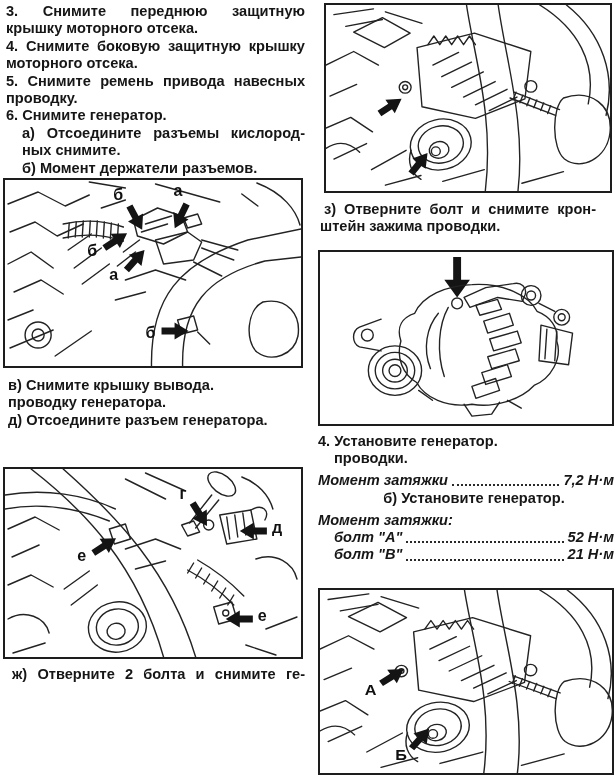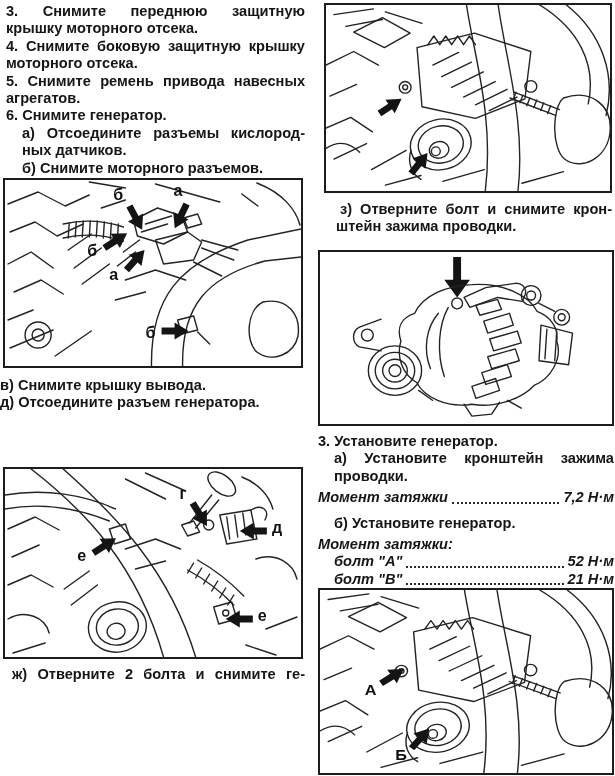--- a/index.html
+++ b/index.html
@@ -8,21 +8,21 @@
     font-family:"Liberation Sans",sans-serif;font-weight:600;color:#161616;
     overflow:hidden;
   }
   .tb{position:absolute;}
   .tl{font-size:14.6px;line-height:17.4px;}
   .j{text-align:justify;text-align-last:justify;}
   .ind{padding-left:16px;}
   .it{font-style:italic;}
   .trow{display:flex;align-items:baseline;font-style:italic;font-size:14.6px;line-height:17.4px;}
   .trow .lead{flex:1;border-bottom:2.2px dotted #2a2a2a;margin:0 4px 3px;align-self:flex-end;}
-  .mt1{margin-top:4px;font-style:italic;} .mt2{margin-top:8px;}
+  .mt1{margin-top:4px;font-style:italic;} .mt2{margin-top:1px;text-align:center;}
   .fig{position:absolute;border:2.2px solid #1d1d1d;background:#fff;box-sizing:border-box;}
   .fig svg{display:block;width:100%;height:100%;}
   .ln{fill:none;stroke:#232323;stroke-width:1.4;stroke-linejoin:round;stroke-linecap:round;}
   .lbl{font-family:"Liberation Sans",sans-serif;font-weight:bold;font-size:16px;fill:#101010;}
   .arr{fill:#141414;stroke:none;}
 </style>
 </head>
 <body>
 
 <svg width="0" height="0" style="position:absolute" aria-hidden="true">
@@ -61,25 +61,25 @@
 </svg>
 
 <div class="page">
 
   <div class="tb" style="top:3px;left:6px;width:299px;">
     <div class="tl j">3. Снимите переднюю защитную</div>
     <div class="tl">крышку моторного отсека.</div>
     <div class="tl j">4. Снимите боковую защитную крышку</div>
     <div class="tl">моторного отсека.</div>
     <div class="tl j">5. Снимите ремень привода навесных</div>
-    <div class="tl">агрегатов.</div>
+    <div class="tl">проводку.</div>
     <div class="tl">6. Снимите генератор.</div>
     <div class="tl j ind">а) Отсоедините разъемы кислород-</div>
-    <div class="tl ind">ных датчиков.</div>
-    <div class="tl ind">б) Снимите моторного разъемов.</div>
+    <div class="tl ind">ных снимите.</div>
+    <div class="tl ind">б) Момент держатели разъемов.</div>
   </div>
 
   <div class="fig" style="top:178px;left:3px;width:300px;height:190px;">
     <svg viewBox="0 0 295 186" preserveAspectRatio="none">
       <path class="ln" d="M146,186 C145,118 173,83 242,60 L295,49"></path>
       <path class="ln" d="M177,186 C176,126 201,97 259,81 L295,77"></path>
       <path class="ln" d="M251,3 C277,13 290,30 294,45"></path>
       <path class="ln" d="M236,14 L252,26"></path>
       <path class="ln" d="M257,122 C282,117 295,135 292,156 C288,175 266,183 251,172 C239,161 241,130 257,122 Z"></path>
       <path class="ln" d="M3,24 L33,12 L60,26 L84,15"></path>
@@ -108,22 +108,23 @@
       <use href="#arrow-shape" class="arr" transform="translate(121,90) rotate(-48)"></use>
       <use href="#arrow-shape" class="arr" transform="translate(156,151) rotate(0)"></use>
       <text class="lbl" x="108" y="20">б</text>
       <text class="lbl" x="168" y="16">а</text>
       <text class="lbl" x="82" y="76">б</text>
       <text class="lbl" x="104" y="100">а</text>
       <text class="lbl" x="140" y="158">б</text>
     </svg>
   </div>
 
-  <div class="tb" style="top:377px;left:0;width:297px;">
+  <div class="tb" style="top:377px;left:8px;width:297px;">
     <div class="tl">в) Снимите крышку вывода.</div>
+    <div class="tl">проводку генератора.</div>
     <div class="tl">д) Отсоедините разъем генератора.</div>
   </div>
 
   <div class="fig" style="top:467px;left:3px;width:300px;height:192px;">
     <svg viewBox="0 0 295 188" preserveAspectRatio="none">
       <path class="ln" d="M26,0 C80,42 132,96 158,188"></path>
       <path class="ln" d="M58,0 C112,48 164,102 190,188"></path>
       <path class="ln" d="M0,26 C40,19 80,26 110,40 M0,40 C38,33 74,40 104,52"></path>
       <ellipse class="ln" cx="216" cy="15" rx="16" ry="9" transform="rotate(38 216 15)"></ellipse>
       <path class="ln" d="M206,26 L184,54 M213,31 L190,59"></path>
@@ -163,21 +164,21 @@
   </div>
 
   <div class="fig" style="top:3px;left:324px;width:288px;height:190px;">
     <svg viewBox="0 0 287 192" preserveAspectRatio="none">
       <use href="#scene-engine"></use>
       <use href="#arrow-shape" class="arr" transform="translate(54,112) rotate(-34)"></use>
       <use href="#arrow-shape" class="arr" transform="translate(86,174) rotate(-52)"></use>
     </svg>
   </div>
 
-  <div class="tb" style="top:201px;left:336px;width:276px;">
+  <div class="tb" style="top:201px;left:320px;width:276px;">
     <div class="tl j" style="padding-left:4px;">з) Отверните болт и снимите крон-</div>
     <div class="tl">штейн зажима проводки.</div>
   </div>
 
   <div class="fig" style="top:250px;left:318px;width:296px;height:176px;">
     <svg viewBox="0 0 296 174" preserveAspectRatio="none">
       <polygon class="arr" points="135,5 143,5 143,28 152,28 139,46 126,28 135,28"></polygon>
       <circle class="ln" cx="139" cy="52" r="5.5"></circle>
       <path class="ln" d="M146,46 L168,36 L196,32 C204,30 210,36 208,43 L205,50 L180,46 L152,56 Z"></path>
       <circle class="ln" cx="214" cy="44" r="10"></circle>
@@ -200,22 +201,21 @@
       <path class="ln" d="M62,68 L40,76 C32,80 32,92 40,96 L62,100"></path>
       <circle class="ln" cx="48" cy="84" r="6"></circle>
       <path class="ln" d="M224,74 L256,82 L252,114 L222,110 Z"></path>
       <path class="ln" d="M230,78 L228,108 M240,80 L238,110"></path>
       <path class="ln" d="M146,154 L154,166 L174,164 L182,152"></path>
       <path class="ln" d="M100,140 L114,150 M190,150 L204,158"></path>
     </svg>
   </div>
 
   <div class="tb" style="top:433px;left:318px;width:296px;">
-    <div class="tl">3. Установите генератор.</div>
-    <div class="tl j ind">а) Установите кронштейн зажима</div>
+    <div class="tl">4. Установите генератор.</div>
     <div class="tl ind">проводки.</div>
     <div class="trow mt1">
       <span>Момент затяжки</span>
       <span class="lead"></span>
       <span>7,2 Н·м</span>
     </div>
     <div class="tl ind mt2">б) Установите генератор.</div>
     <div class="tl it mt1">Момент затяжки:</div>
     <div class="trow ind">
       <span>болт "А"</span>

